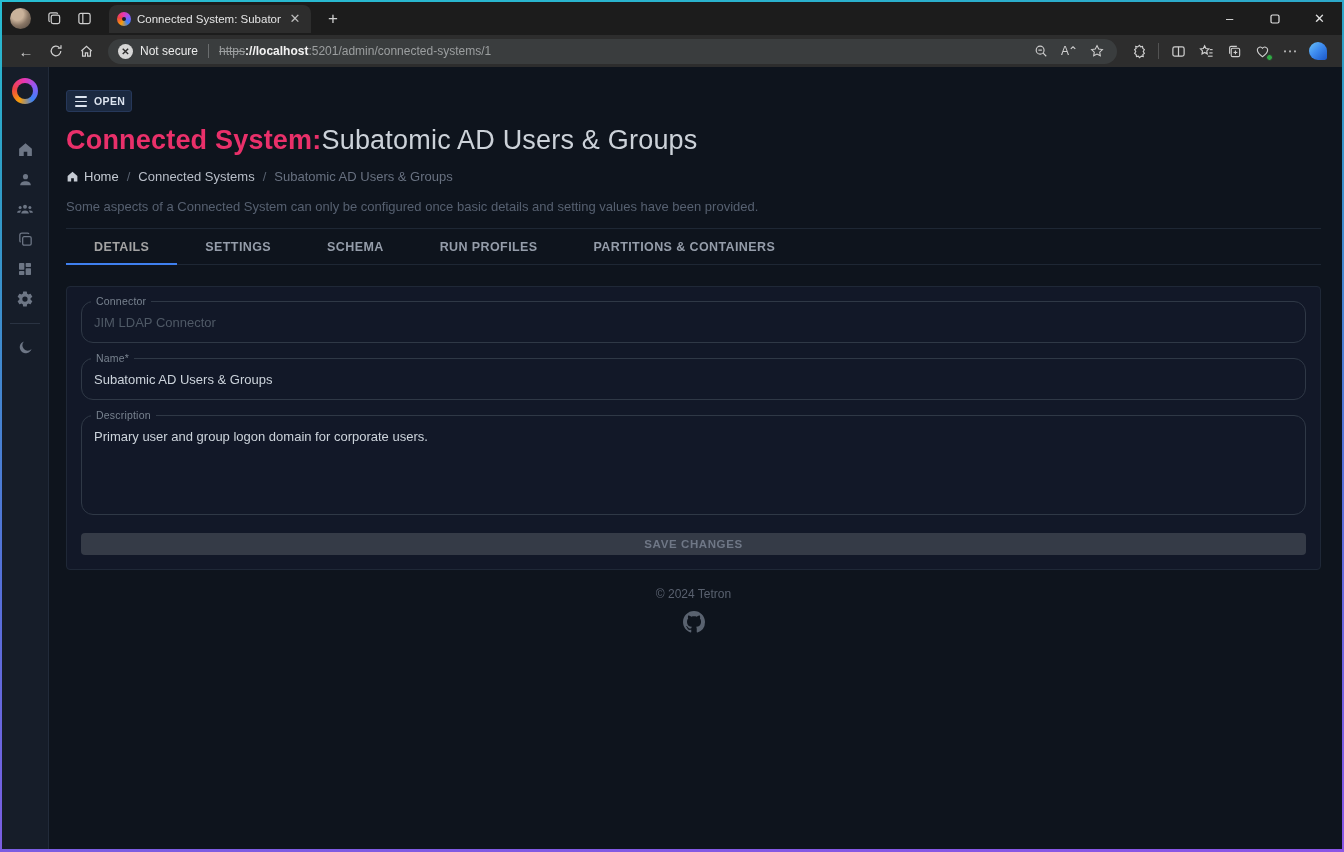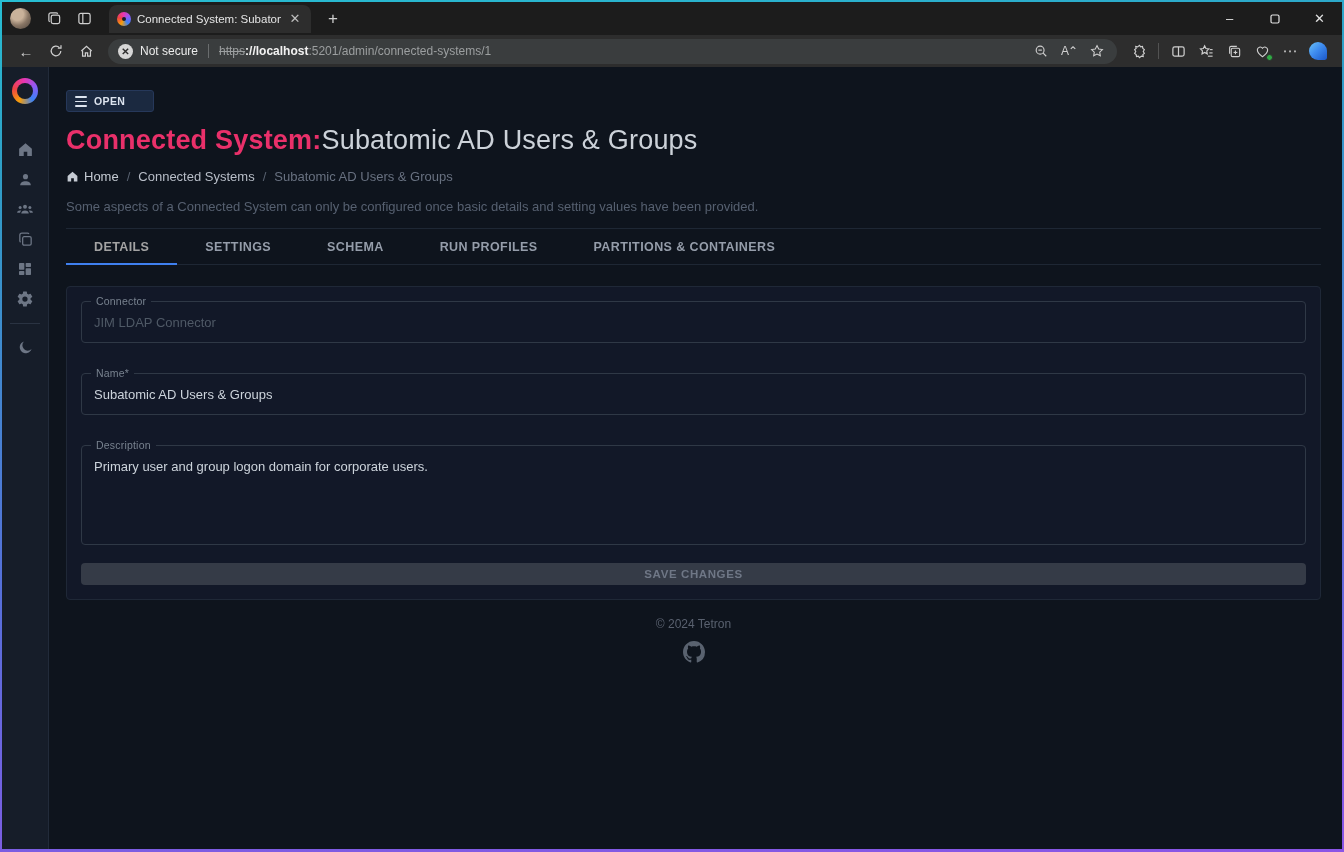--- a/index.html
+++ b/index.html
@@ -45,43 +45,43 @@
   .sidebar { width:47px; background:#161d29; border-right:1px solid #222b3a; display:flex; flex-direction:column; align-items:center; padding-top:11px; flex:none; }
   .logo-ring { width:26px; height:26px; border-radius:50%; background:conic-gradient(from 210deg,#f59e0b,#ef4444,#e935b1,#8b5cf6,#3b82f6,#f59e0b); position:relative; margin-bottom:30px; }
   .logo-ring::after { content:""; position:absolute; inset:5px; border-radius:50%; background:#161d29; }
   .side-ic { width:30px; height:30px; display:flex; align-items:center; justify-content:center; color:#6d7685; border-radius:4px; }
   .side-stack { display:flex; flex-direction:column; gap:0; align-items:center; }
   .side-stack .side-ic { margin-bottom:0; height:30px; }
   .side-divider { width:30px; height:1px; background:#2a3342; margin:9px 0 8px; }
 
   .main { flex:1; overflow:hidden; padding:17px 21px 0 17px; }
 
-  .open-btn { display:inline-flex; align-items:center; gap:7px; background:#1b2940; border:1px solid #26385a; border-radius:3px; padding:4px 28px 4px 8px; color:#dde4ef; font-size:10.5px; font-weight:bold; letter-spacing:.4px; }
+  .open-btn { display:inline-flex; align-items:center; gap:7px; background:#1b2940; border:1px solid #26385a; border-radius:3px; padding:4px 6px 4px 8px; color:#dde4ef; font-size:10.5px; font-weight:bold; letter-spacing:.4px; }
   .hamburger { display:inline-flex; flex-direction:column; gap:2.5px; }
   .hamburger i { display:block; width:12px; height:1.8px; background:#dde4ef; border-radius:1px; }
 
   h1.page-title { margin-top:13px; font-size:27px; font-weight:500; color:#ccd2d9; letter-spacing:.2px; }
   h1.page-title .pink { color:#e9306a; font-weight:600; }
 
   .breadcrumb { margin-top:13px; display:flex; align-items:center; font-size:13px; gap:8px; }
   .breadcrumb .bc-home { display:flex; align-items:center; gap:5px; color:#c5cbd3; }
   .breadcrumb .sep { color:#58616f; }
   .bc-1 { color:#b8bec8; }
   .bc-2 { color:#687180; }
 
   .subtitle { margin-top:15px; font-size:13px; color:#566070; }
 
   .tabs { margin-top:14px; border-top:1px solid #1e2734; border-bottom:1px solid #1e2734; display:flex; height:37px; align-items:stretch; }
   .tabitem { display:flex; align-items:center; justify-content:center; padding:0 28px; font-size:12.5px; font-weight:bold; letter-spacing:.4px; color:#959daa; position:relative; }
   .tabitem.active { color:#a3a3a3; }
   .tabitem.active::after { content:""; position:absolute; left:0; right:0; bottom:-1px; height:2px; background:#3f80ef; }
 
   .card { margin-top:21px; background:#121828; border:1px solid #1f2837; border-radius:4px; padding:14px; }
-  .field { position:relative; border:1px solid #2f3846; border-radius:4px; min-height:42px; display:flex; align-items:center; padding:0 12px; }
-  .field + .field { margin-top:30px; }
+  .field { position:relative; border:1px solid #2f3846; border-radius:12px; min-height:42px; display:flex; align-items:center; padding:0 12px; }
+  .field + .field { margin-top:15px; }
   .field .flabel { position:absolute; top:-7px; left:9px; background:#121828; padding:0 5px; font-size:10.5px; color:#78828f; letter-spacing:.2px; }
   .fvalue { font-size:13px; color:#ccd3db; }
   .fvalue.dim { color:#4f5966; }
   .field.multiline { min-height:100px; align-items:flex-start; padding-top:13px; }
   .save-btn { margin-top:18px; width:100%; height:22px; background:#353b47; border:none; border-radius:4px; font-family:inherit; font-size:11.5px; font-weight:bold; letter-spacing:.6px; color:#6f7786; }
 
   .footer { margin-top:17px; text-align:center; }
   .copyright { font-size:12px; color:#59616f; }
   .gh { margin-top:10px; display:inline-block; color:#59626f; }
 </style>

